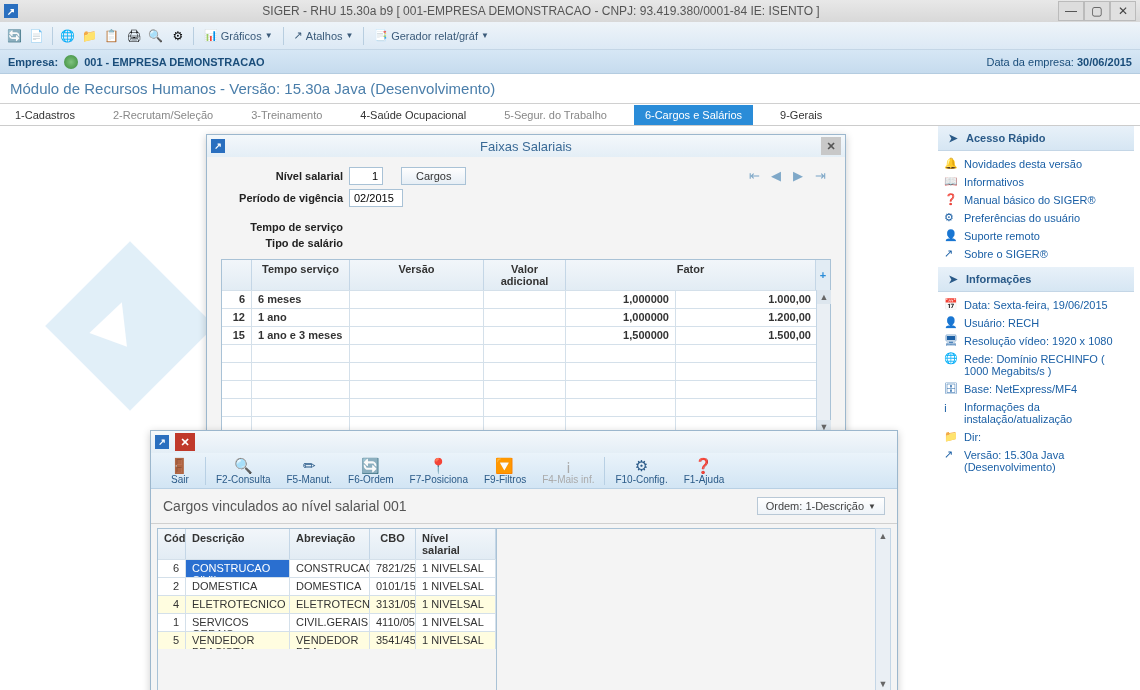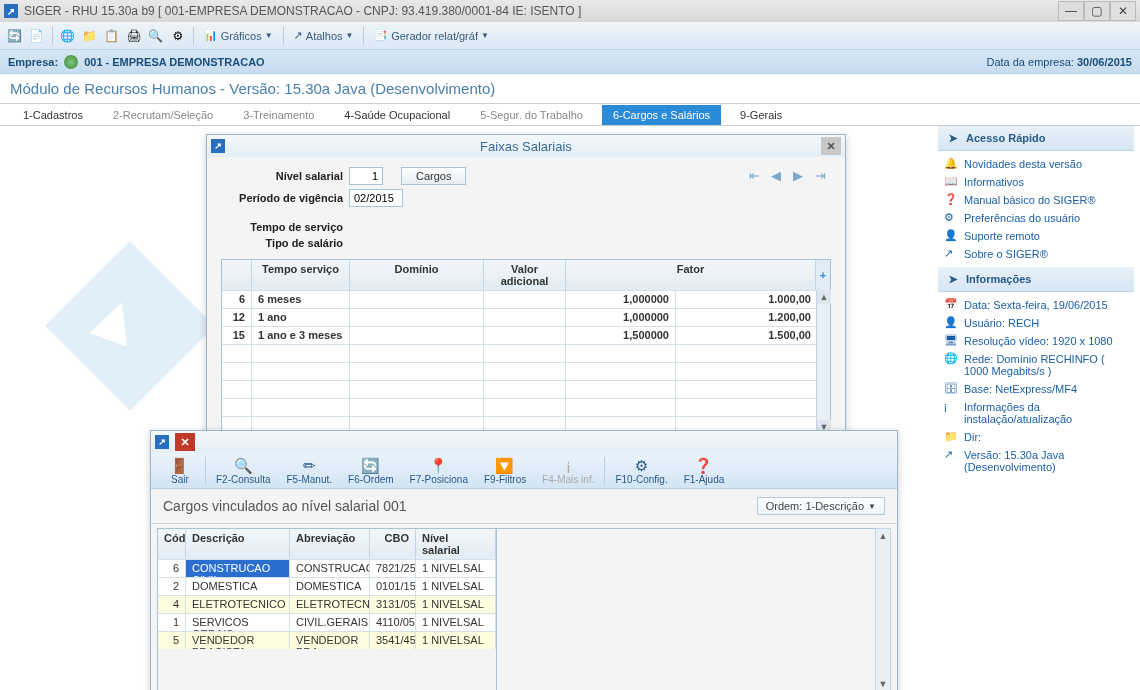--- a/index.html
+++ b/index.html
@@ -1,21 +1,21 @@
 <!DOCTYPE html>
 <html><head>
 <meta charset="utf-8">
 <style>
 * { box-sizing: border-box; margin: 0; padding: 0; }
 body { font-family: Tahoma, Verdana, sans-serif; font-size: 11px; background: #fff; width: 1140px; height: 690px; overflow: hidden; position: relative; }
 
 
 .titlebar { background: linear-gradient(#e8e8e8,#d8d8d8); height: 22px; display: flex; align-items: center; padding: 0 4px; }
 .titlebar .icon { width: 14px; height: 14px; background: #2a6fbf; margin-right: 6px; display:flex; align-items:center; justify-content:center; color:#fff; font-weight:bold; font-size:10px; }
-.titlebar .title { flex: 1; text-align: left; color: #555; font-size: 12px; }
+.titlebar .title { flex: 1; text-align: center; color: #555; font-size: 12px; }
 .titlebar .winbtns { display:flex; gap:0; }
 .titlebar .winbtn { width: 26px; height: 20px; background: #ddd; border: 1px solid #bbb; display:flex; align-items:center; justify-content:center; color:#444; font-size:12px; }
 .titlebar .winbtn.close { background:#e0e0e0; }
 
 
 .toolbar { background: linear-gradient(#eef4f9,#dce9f5); height: 28px; display:flex; align-items:center; padding: 0 6px; gap:4px; border-bottom:1px solid #c4d6e6; }
 .tbtn { width: 18px; height:18px; border:1px solid transparent; border-radius:2px; display:flex; align-items:center; justify-content:center; font-size:12px; }
 .tsep { width:1px; height:18px; background:#b8cee0; margin:0 2px; }
 .tdrop { display:flex; align-items:center; gap:3px; padding:0 4px; color:#3b5b7a; }
 .tdrop .caret { font-size:8px; }
@@ -23,21 +23,21 @@
 
 .companybar { background: linear-gradient(#d6e7f5,#c6dbee); height: 24px; display:flex; align-items:center; padding:0 8px; color:#1a4d7a; font-weight:bold; border-bottom:1px solid #b4cce0; }
 .companybar .globe { width:14px; height:14px; border-radius:50%; background: radial-gradient(#7fc37f,#3a8a3a); margin:0 6px; }
 .companybar .right { margin-left:auto; font-weight:normal; color:#1a4d7a; font-size:11px; }
 .companybar .right b { font-weight:bold; }
 
 
 .moduletitle { padding: 6px 10px; color:#4a7eaa; font-size: 15px; border-bottom:1px solid #d0d0d0; font-weight: normal; }
 
 
-.tabstrip { display:flex; height:22px; align-items:flex-end; border-bottom:1px solid #ccc; padding-left:12px; gap:8px; background:#fff; }
+.tabstrip { display:flex; height:22px; align-items:flex-end; border-bottom:1px solid #ccc; padding-left:4px; gap:16px; background:#fff; }
 .tab { padding:3px 10px; color:#888; font-size:11px; border:1px solid transparent; cursor:pointer; }
 .tab.dark { color:#333; }
 .tab.active { background:#2a8cd8; color:#fff; border-color:#2a8cd8; }
 
 
 .mainarea { position:relative; height: 588px; }
 
 
 .bglogo { position:absolute; left:40px; top:120px; width:220px; height:220px; opacity:0.18; pointer-events:none; }
 .bglogo .sq { width:120px; height:120px; background:#5fa8dd; transform:rotate(45deg); position:absolute; left:30px; top:20px; }
@@ -234,21 +234,21 @@
         <div class="flabel">Tempo de serviço</div>
       </div>
       <div class="frow">
         <div class="flabel">Tipo de salário</div>
       </div>
       <div style="display:flex">
         <div class="grid" style="flex:1">
           <div class="ghead">
             <div class="gh" style="width:30px"></div>
             <div class="gh" style="width:98px">Tempo serviço</div>
-            <div class="gh" style="width:134px">Domínio</div>
+            <div class="gh" style="width:134px">Versão</div>
             <div class="gh" style="width:82px">Valor adicional</div>
             <div class="gh" style="flex:1">Fator</div>
             <div class="add">+</div>
           </div>
           <div id="grid1body" style="position:relative">
             <div class="scroll" style="position:absolute;right:0;top:0;bottom:0">
               <div class="up">▲</div>
               <div class="dn">▼</div>
             </div>
           <div class="grow">
@@ -372,21 +372,21 @@
         <span>Ordem: 1-Descrição</span>
         <span style="font-size:8px">▼</span>
       </div>
     </div>
     <div class="grid2wrap">
       <div class="grid2">
         <div class="ghead">
           <div class="gh" style="width:28px;text-align:right">Cód</div>
           <div class="gh" style="width:104px;text-align:left">Descrição</div>
           <div class="gh" style="width:80px;text-align:left">Abreviação</div>
-          <div class="gh" style="width:46px;text-align:right">CBO</div>
+          <div class="gh" style="width:46px;text-align:center">CBO</div>
           <div class="gh" style="flex:1;text-align:left">Nível salarial</div>
         </div>
         <div id="grid2body">
             <div class="grow sel">
               <div class="gc r" style="width:28px">6</div>
               <div class="gc desc" style="width:104px">CONSTRUCAO CIVIL</div>
               <div class="gc" style="width:80px">CONSTRUCAO</div>
               <div class="gc r" style="width:46px">7821/25</div>
               <div class="gc" style="flex:1">1 NIVELSAL</div>
             </div>

